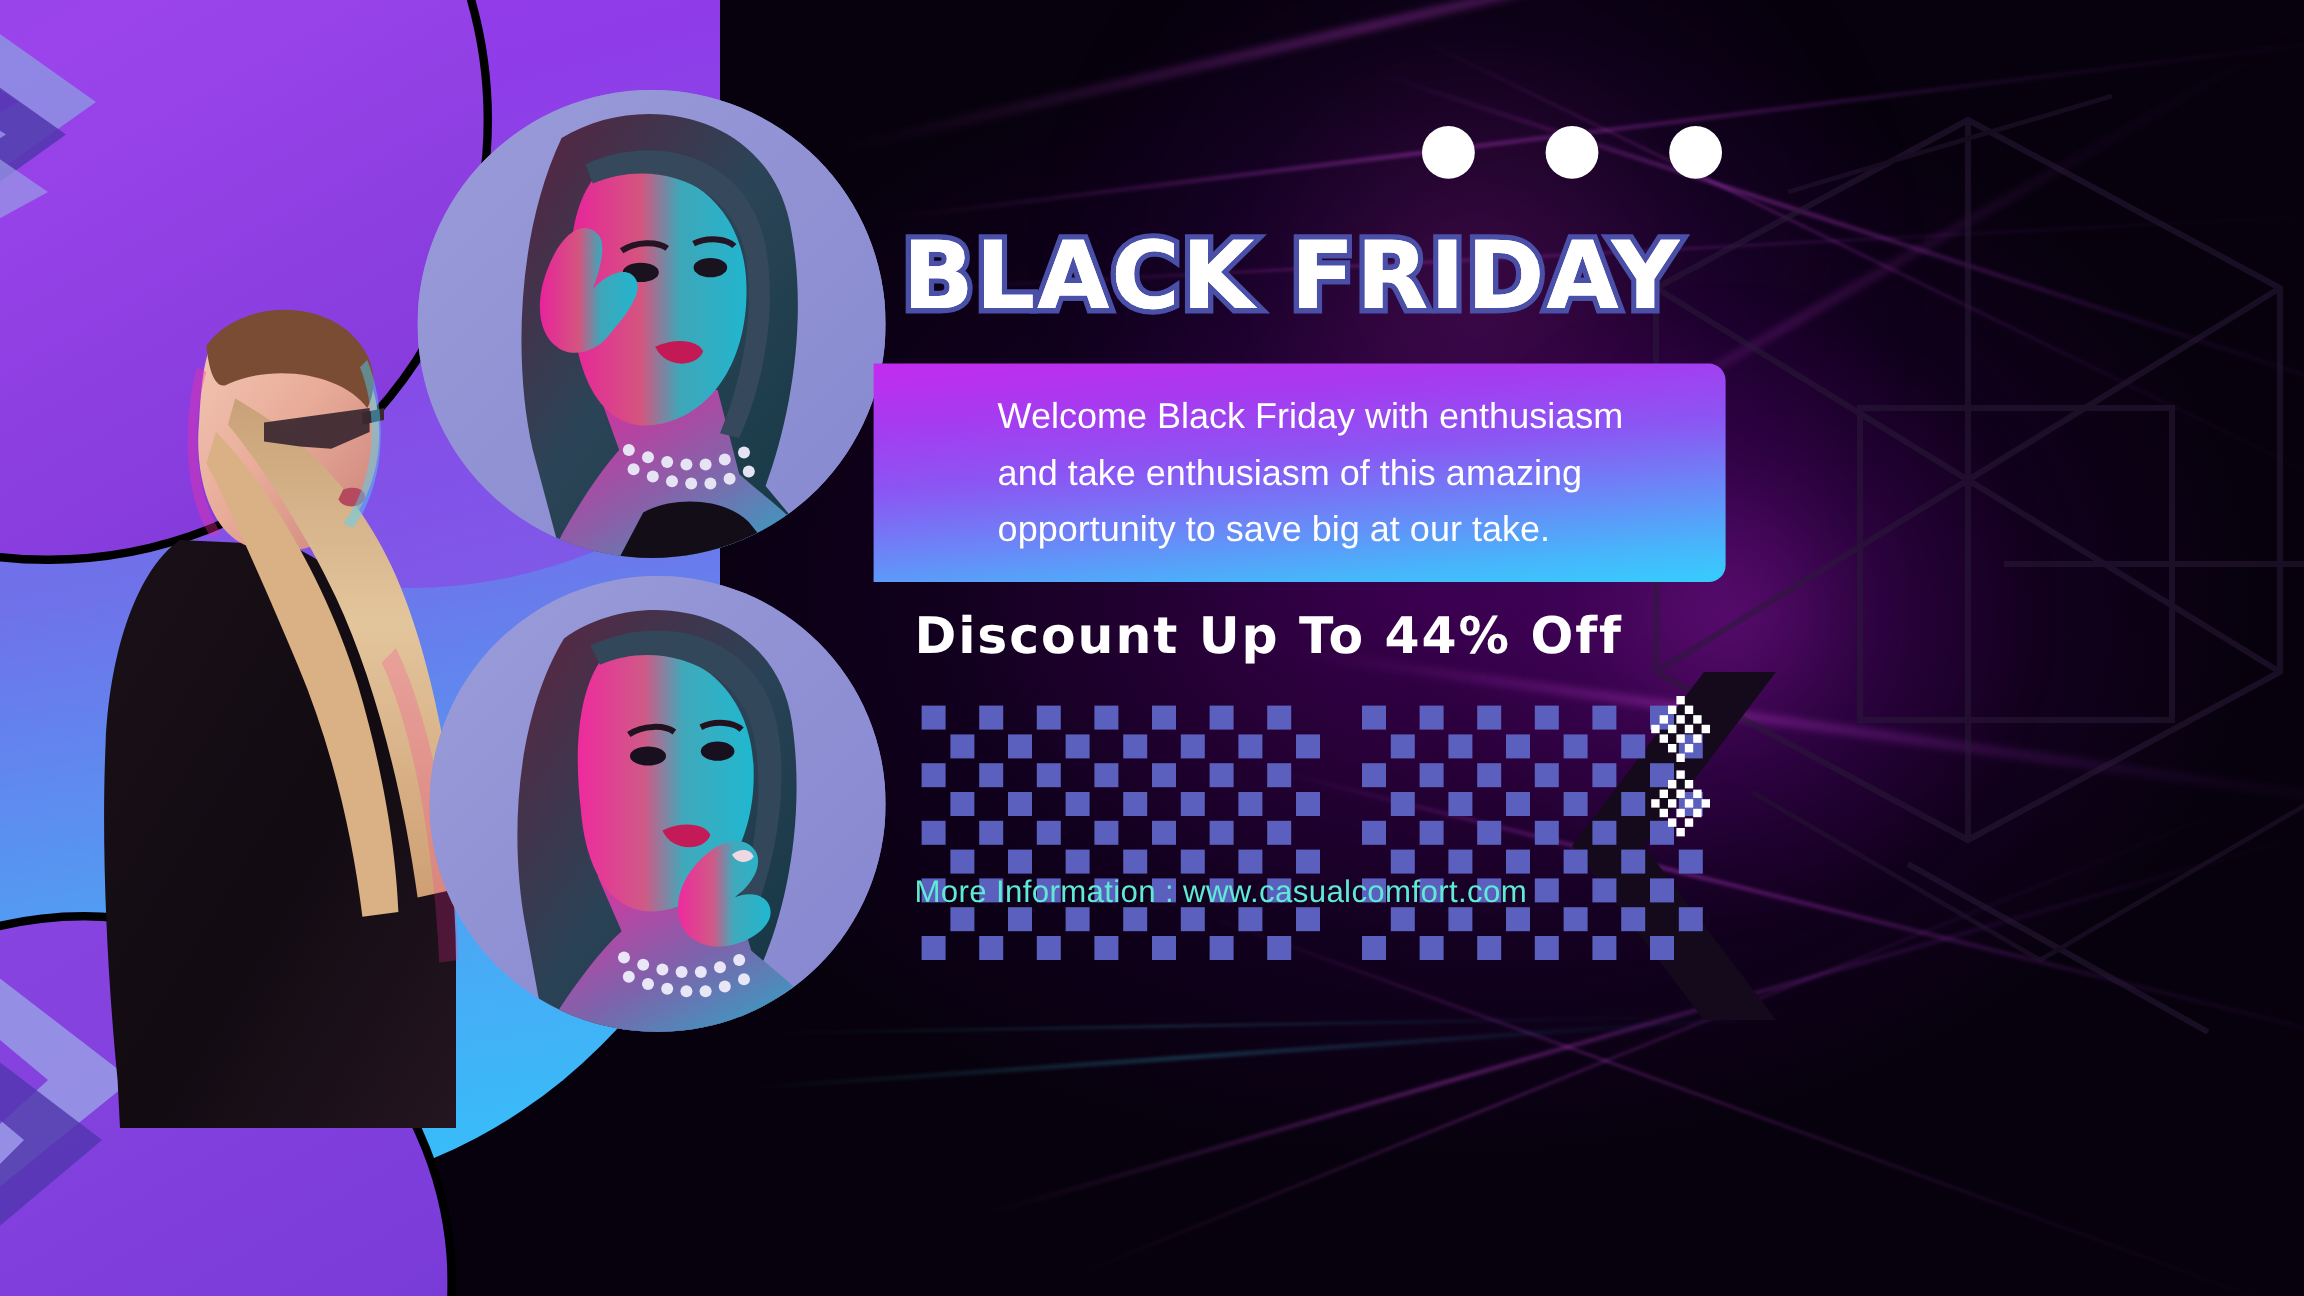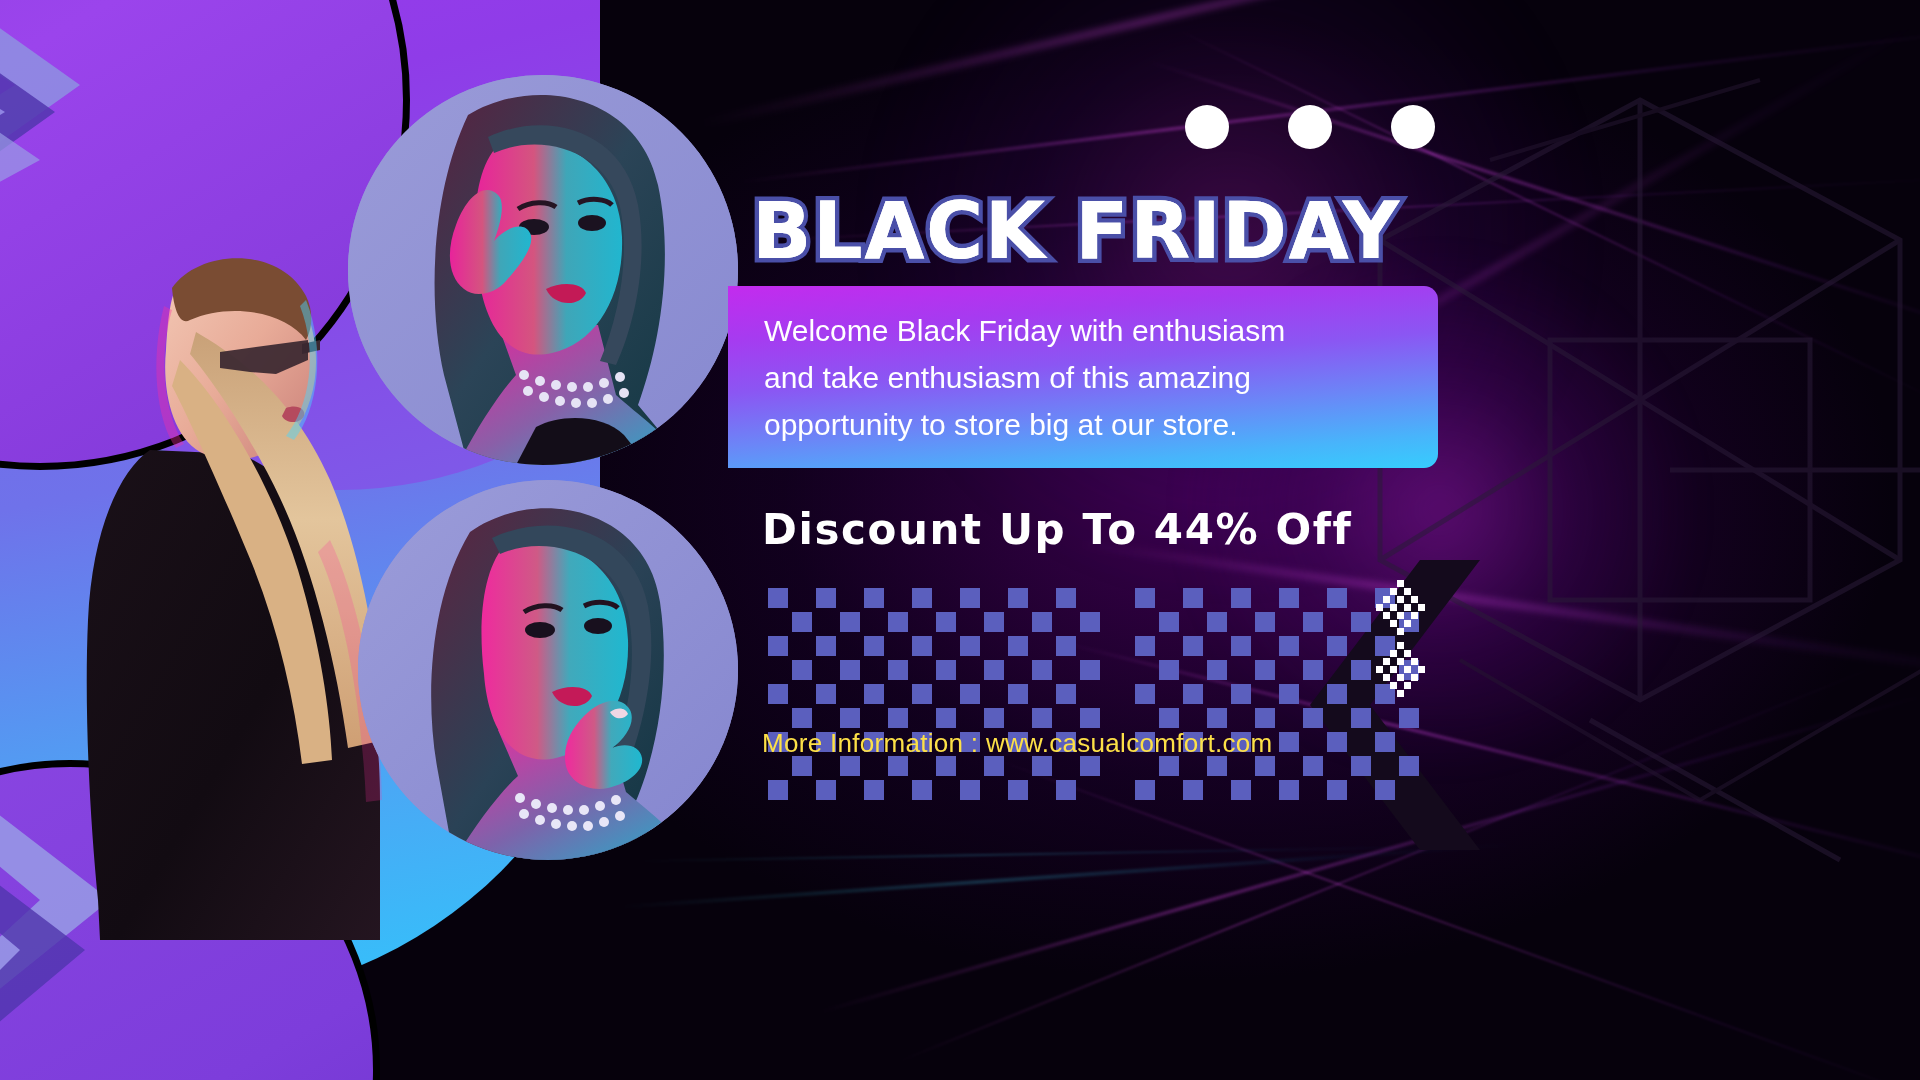--- a/index.html
+++ b/index.html
@@ -162,31 +162,31 @@
     font-weight:bold;
     font-size:78px;
     line-height:86px;
     letter-spacing:1.5px;
     color:#ffffff;
     white-space:nowrap;
   }
 
   .desc-box {
     position:absolute;
-    left:728px; top:286px;
+    left:728px; top:303px;
     width:710px; height:182px;
     border-radius:0 14px 14px 0;
     background:linear-gradient(175deg,
       #c32bee 0%,
       #a63bf0 22%,
       #8b56f3 44%,
       #6b86f7 66%,
       #48b4fb 86%,
       #36cdfd 100%);
-    display:flex; align-items:center;
+    display:flex; align-items:center;justify-content:center;
   }
   .desc-text {
     color:#ffffff;
     font-size:30px;
     line-height:47px;
     padding-left:36px;
     padding-right:18px;
     font-family:"Liberation Sans", sans-serif;
   }
 
@@ -205,21 +205,21 @@
   .checker { display:grid; grid-template-columns:repeat(14, 20px); grid-auto-rows:20px; gap:4px; }
   .checker .cell { width:20px; height:20px; }
   .checker .on { background:#5b5fbe; }
   .checker .off { background:transparent; }
 
   .diamond-deco { position:absolute; left:1368px; top:580px; width:66px; height:120px; }
 
   .more-info {
     position:absolute;
     left:762px; top:728px;
-    color:#fde047;
+    color:#5eead4;
     font-size:26px;
     letter-spacing:0.3px;
     font-family:"Liberation Sans", sans-serif;
     white-space:nowrap;
   }
 
   .faint-arrow {
     position:absolute;
     pointer-events:none;
   }
@@ -461,21 +461,21 @@
       <div class="dot"></div>
     </div>
 
     <div class="headline">BLACK FRIDAY</div>
     <div class="headline-fill">BLACK FRIDAY</div>
 
     <div class="desc-box">
       <div class="desc-text">
         <div>Welcome Black Friday with enthusiasm</div>
         <div>and take enthusiasm of this amazing</div>
-        <div>opportunity to store big at our store.</div>
+        <div>opportunity to save big at our take.</div>
       </div>
     </div>
 
     <div class="discount">Discount Up To 44% Off</div>
 
     <div class="checker-wrap">
       <div class="checker" id="checker-a" style="grid-template-columns: repeat(14, 20px);">
           <div class="cell on" style="background: rgb(91, 95, 190);"></div>
           <div class="cell off"></div>
           <div class="cell on" style="background: rgb(91, 95, 190);"></div>

